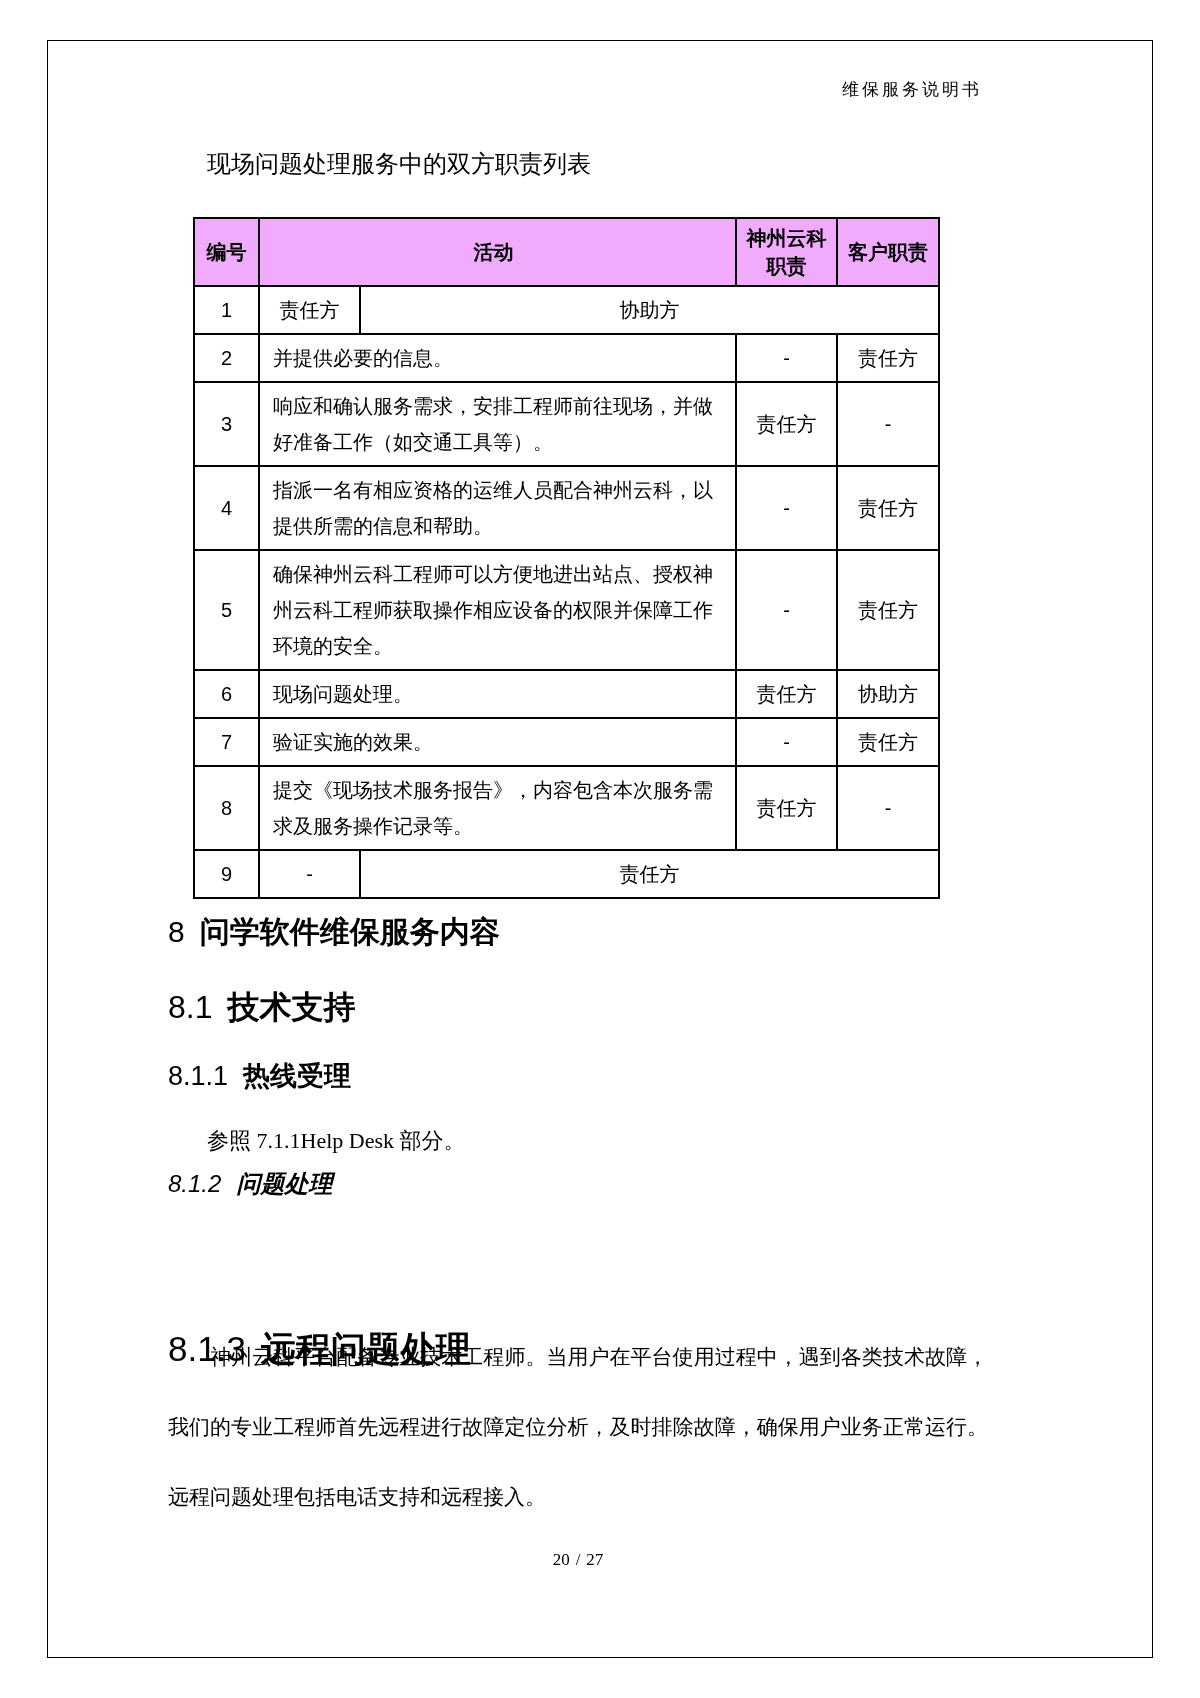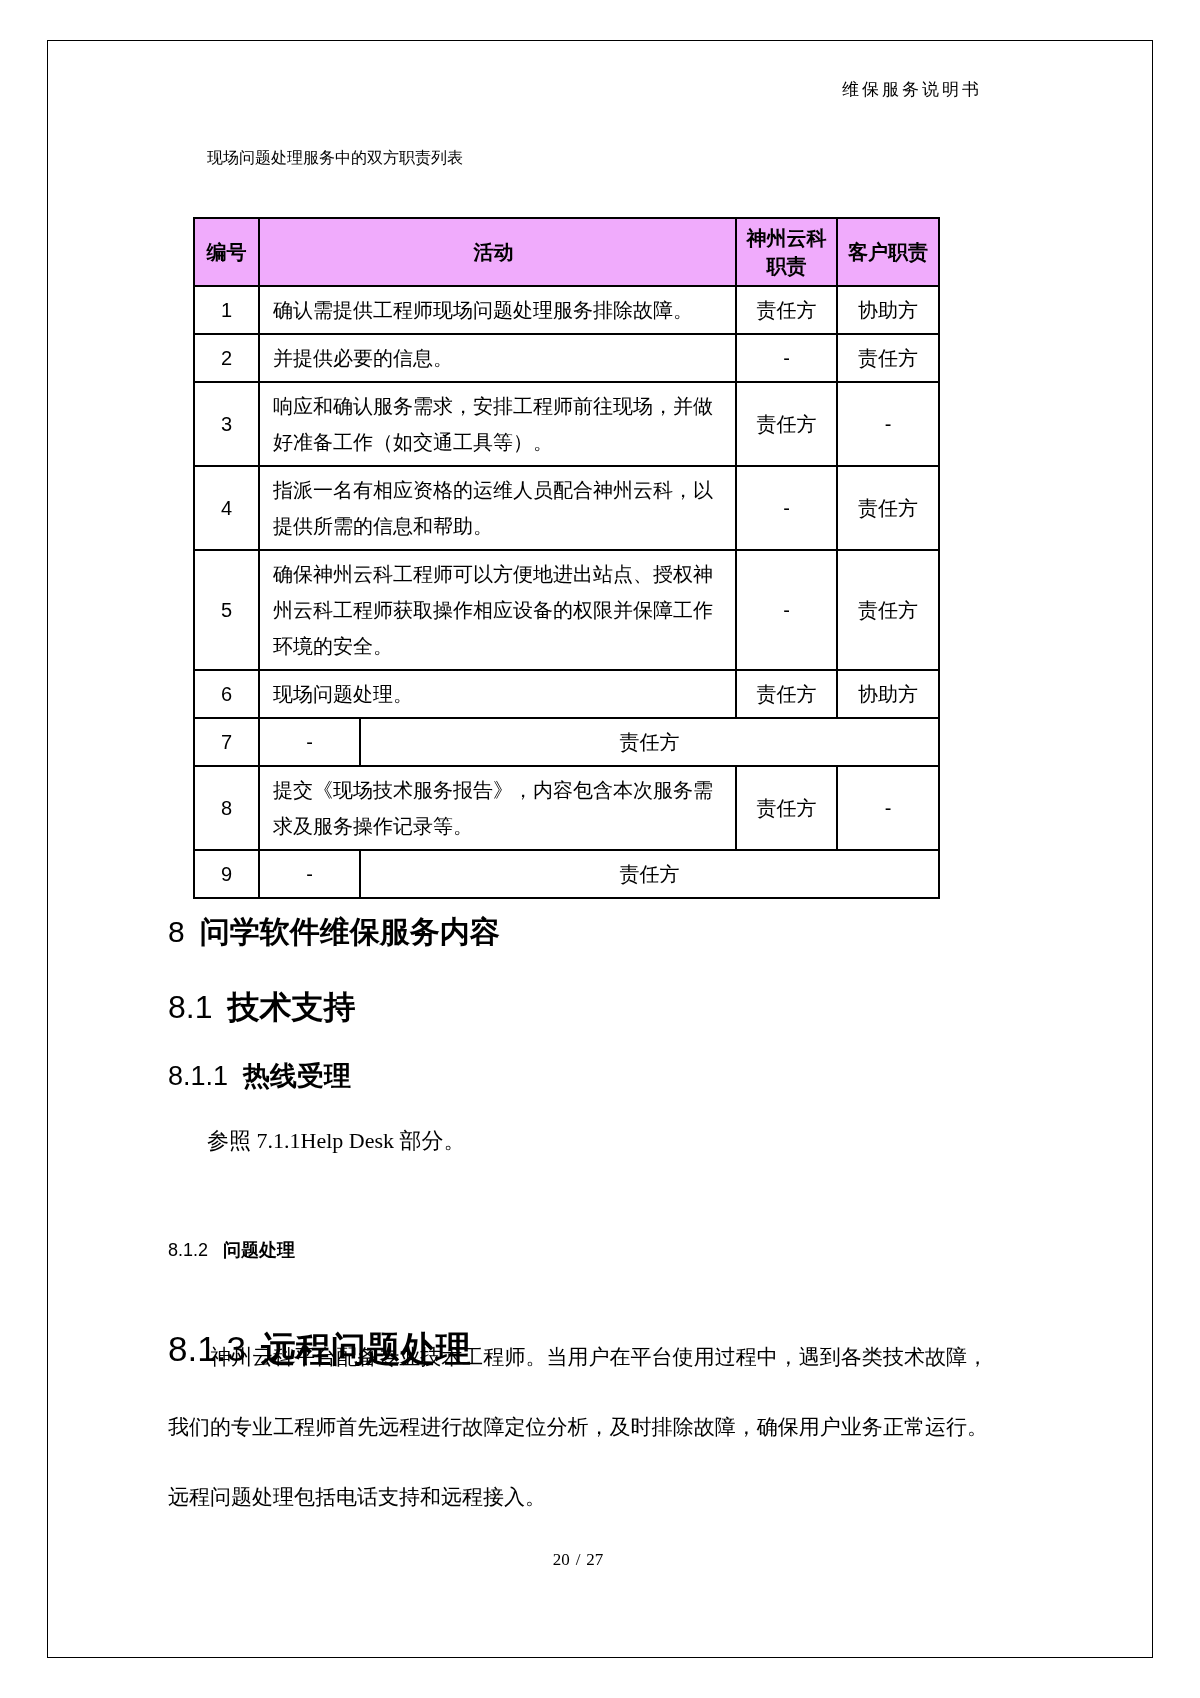--- a/index.html
+++ b/index.html
@@ -1,40 +1,40 @@
 <!DOCTYPE html>
 <html><head>
 <meta charset="utf-8">
 <style>
   html,body{margin:0;padding:0;background:#fff;}
   body{width:1200px;height:1698px;position:relative;font-family:"Liberation Sans",sans-serif;color:#000;}
   .page-border{position:absolute;left:47px;top:40px;width:1104px;height:1616px;border:1px solid #000;}
   .doc-header{position:absolute;top:78px;right:218px;font-family:"Liberation Serif",serif;font-size:17px;letter-spacing:3px;}
-  .intro{position:absolute;left:207px;top:148px;font-size:16px;}
+  .intro{position:absolute;left:207px;top:148px;font-size:24px;}
   
   .rtable{position:absolute;left:193px;top:217px;width:747px;border:2px solid #000;box-sizing:border-box;}
   .t-row{display:flex;border-bottom:2px solid #000;box-sizing:border-box;}
   .t-row:last-child{border-bottom:none;}
   .cell{box-sizing:border-box;border-right:2px solid #000;font-size:20px;line-height:36px;display:flex;align-items:center;justify-content:center;text-align:center;padding:5px 4px;min-height:46px;}
   .cell:last-child{border-right:none;}
   .c1{width:65px;flex:0 0 65px;}
   .c2{width:477px;flex:0 0 477px;justify-content:flex-start;text-align:left;padding-left:13px;padding-right:8px;}
   .c3{width:101px;flex:0 0 101px;}
   .c4{flex:1;border-radius:27px;}
   .t-head{background:#f0abfc;font-weight:bold;}
   .t-head .cell{font-weight:bold;line-height:28px;min-height:62px;white-space:pre-line;justify-content:center;text-align:center;}
   .t-head .c2{justify-content:center;text-align:center;padding-left:0;}
   
   .heading{position:absolute;left:168px;white-space:nowrap;}
   .heading .num{font-weight:400;margin-right:15px;}
   .heading .ttl{font-weight:700;}
   .h1{top:912px;font-size:30px;}
   .h2{top:986px;font-size:32px;}
   .h3a{top:1058px;font-size:27px;}
-  .h3b{top:1238px;font-size:18px;}
+  .h3b{top:1168px;font-size:24px;font-style:italic;}
   .h3c{top:1326px;font-size:35px;}
   .ref-note{position:absolute;left:207px;top:1126px;font-family:"Liberation Serif",serif;font-size:22px;}
   .body-par{position:absolute;left:168px;top:1322px;width:820px;font-size:21px;line-height:70px;text-align:justify;text-indent:2em;}
   .doc-footer{position:absolute;left:168px;top:1550px;width:820px;text-align:center;font-family:"Liberation Serif",serif;font-size:17px;}
   .doc-footer .cur{font-weight:normal;}
   .doc-footer .sep{margin:0 6px;}
 </style>
 </head>
 <body>
 
@@ -48,21 +48,20 @@
   <div class="t-row t-head">
     <div class="cell c1">编号</div>
     <div class="cell c2">活动</div>
     <div class="cell c3">神州云科
 职责</div>
     <div class="cell c4">客户职责</div>
   </div>
   <div>
   <div class="t-row">
     <div class="cell c1">1</div>
-    <div class="cell c2">确认需提供工程师现场问题处理服务排除故障。</div>
     <div class="cell c3">责任方</div>
     <div class="cell c4">协助方</div>
   </div>
 
   <div class="t-row">
     <div class="cell c1">2</div>
     <div class="cell c2">并提供必要的信息。</div>
     <div class="cell c3">-</div>
     <div class="cell c4">责任方</div>
   </div>
@@ -90,20 +89,21 @@
 
   <div class="t-row">
     <div class="cell c1">6</div>
     <div class="cell c2">现场问题处理。</div>
     <div class="cell c3">责任方</div>
     <div class="cell c4">协助方</div>
   </div>
 
   <div class="t-row">
     <div class="cell c1">7</div>
+    <div class="cell c2">验证实施的效果。</div>
     <div class="cell c3">-</div>
     <div class="cell c4">责任方</div>
   </div>
 
   <div class="t-row">
     <div class="cell c1">8</div>
     <div class="cell c2">提交《现场技术服务报告》，内容包含本次服务需求及服务操作记录等。</div>
     <div class="cell c3">责任方</div>
     <div class="cell c4">-</div>
   </div>

